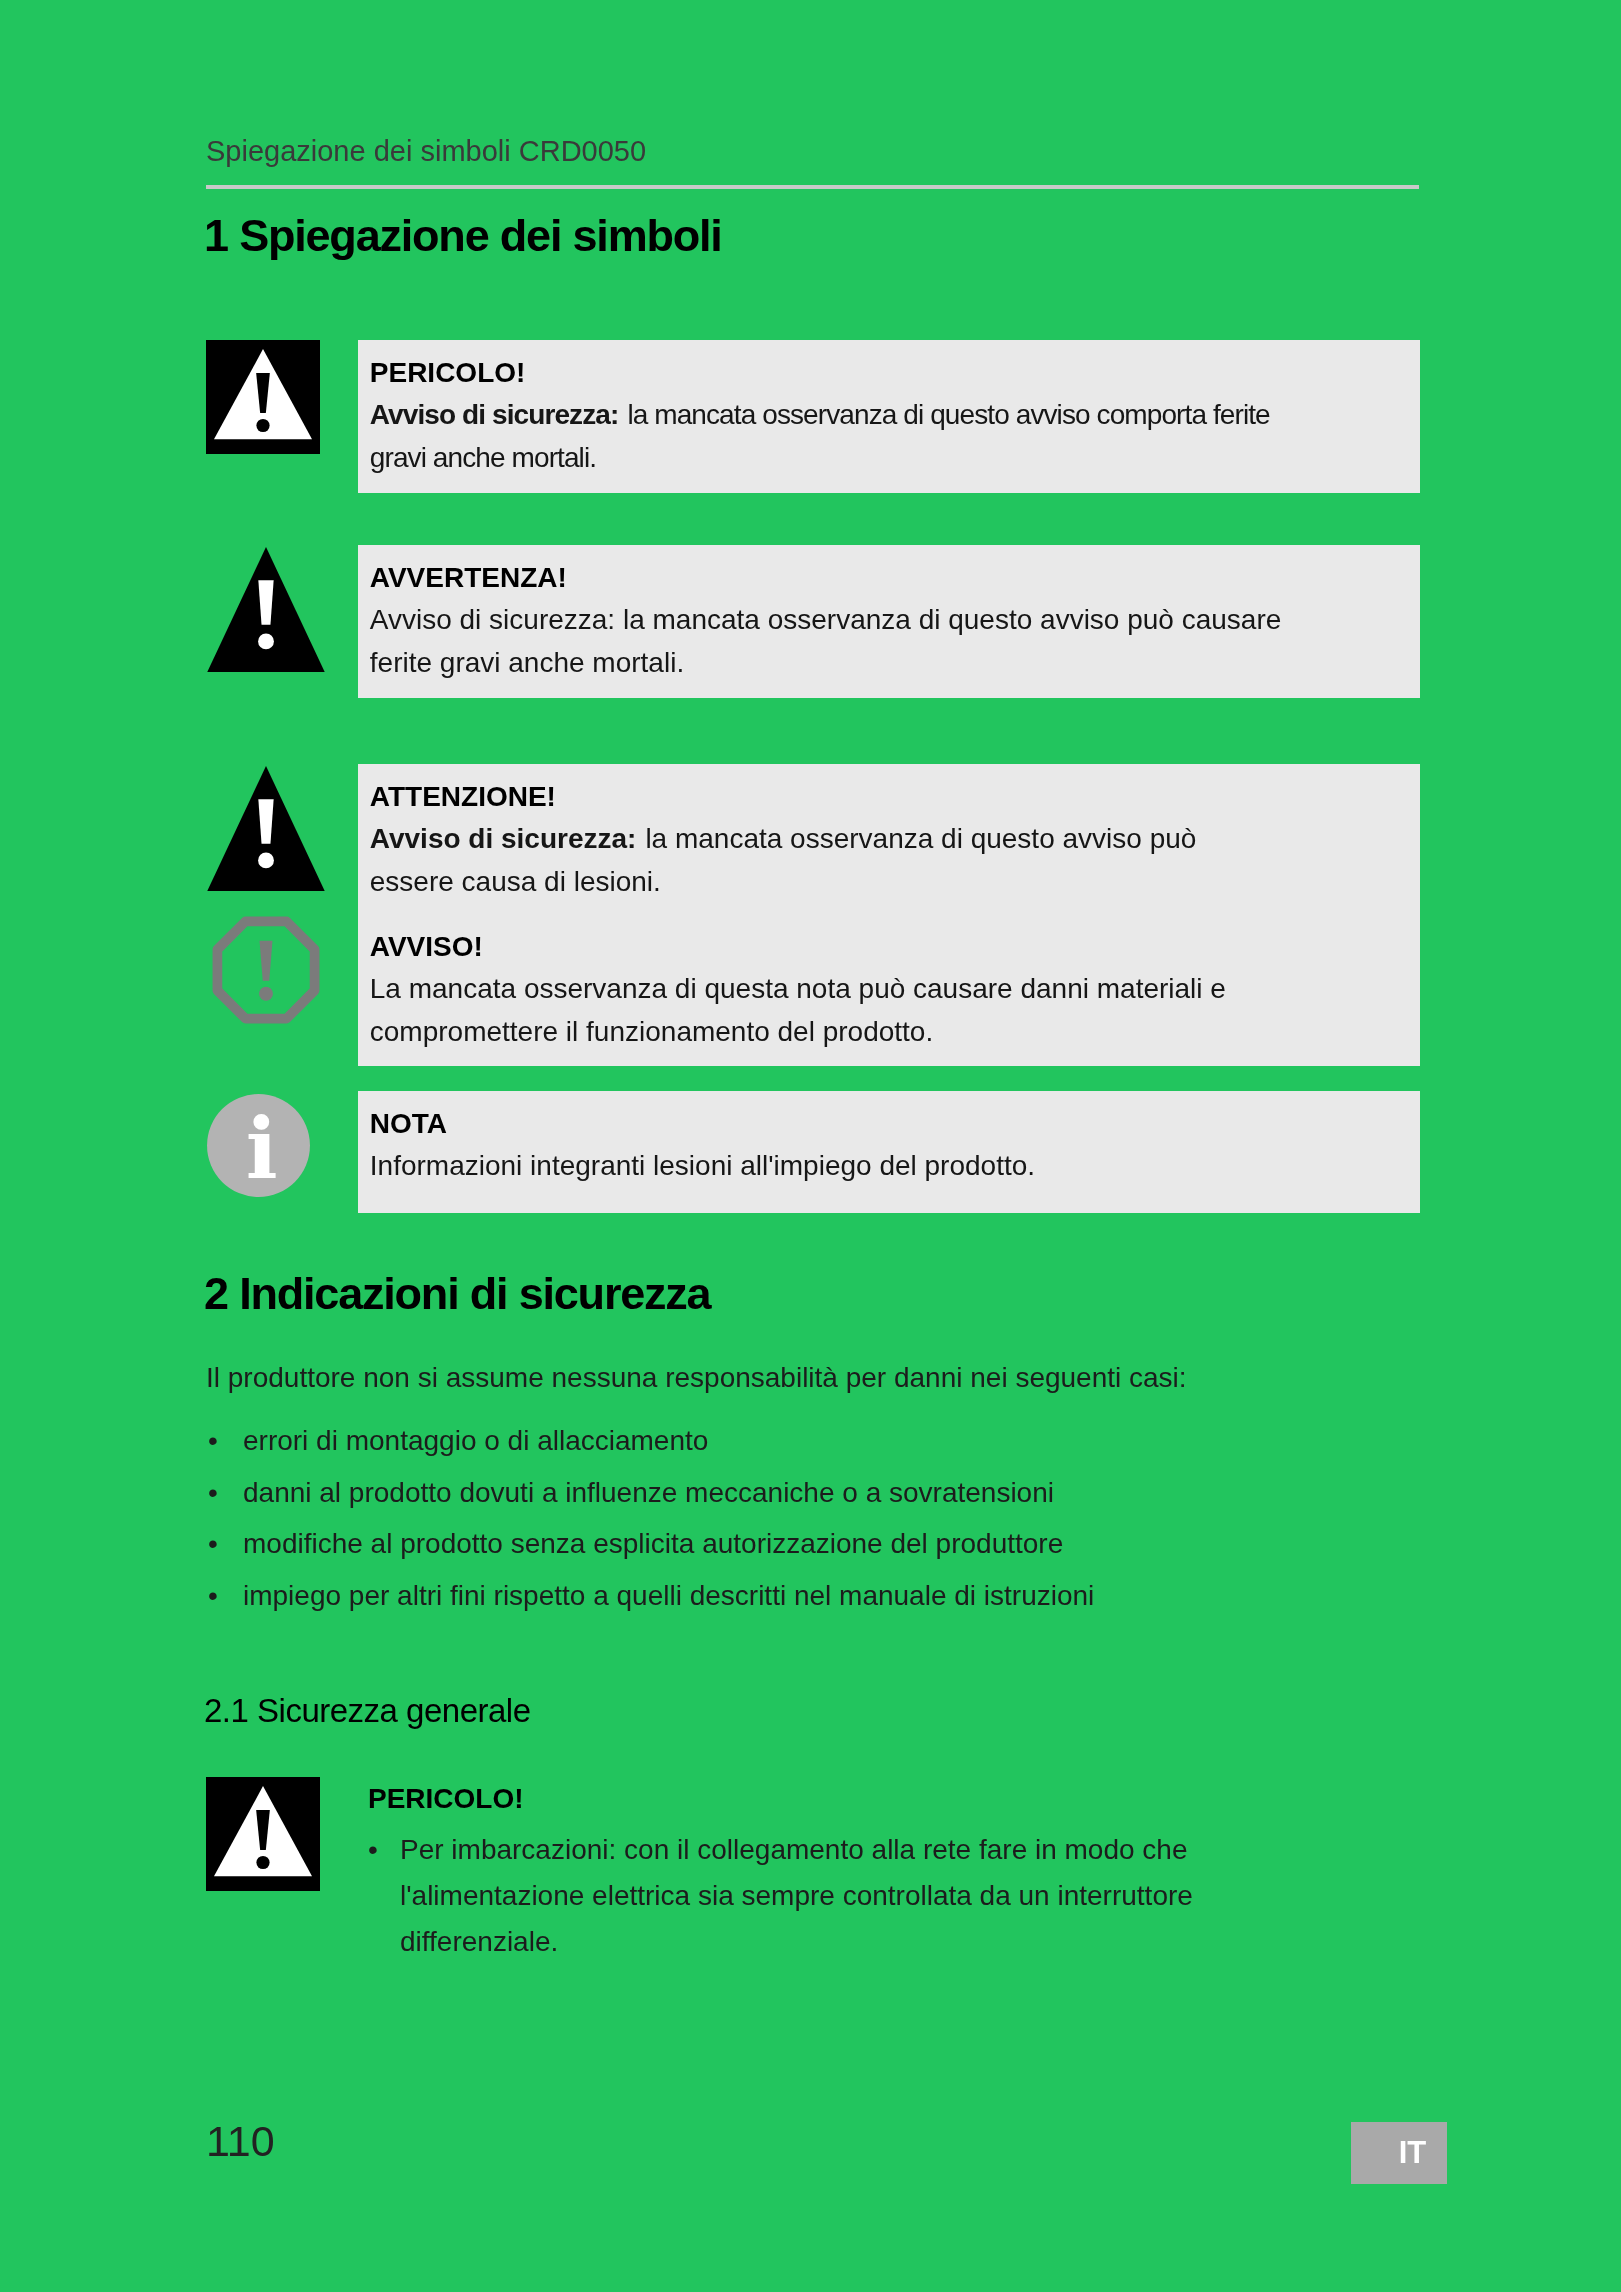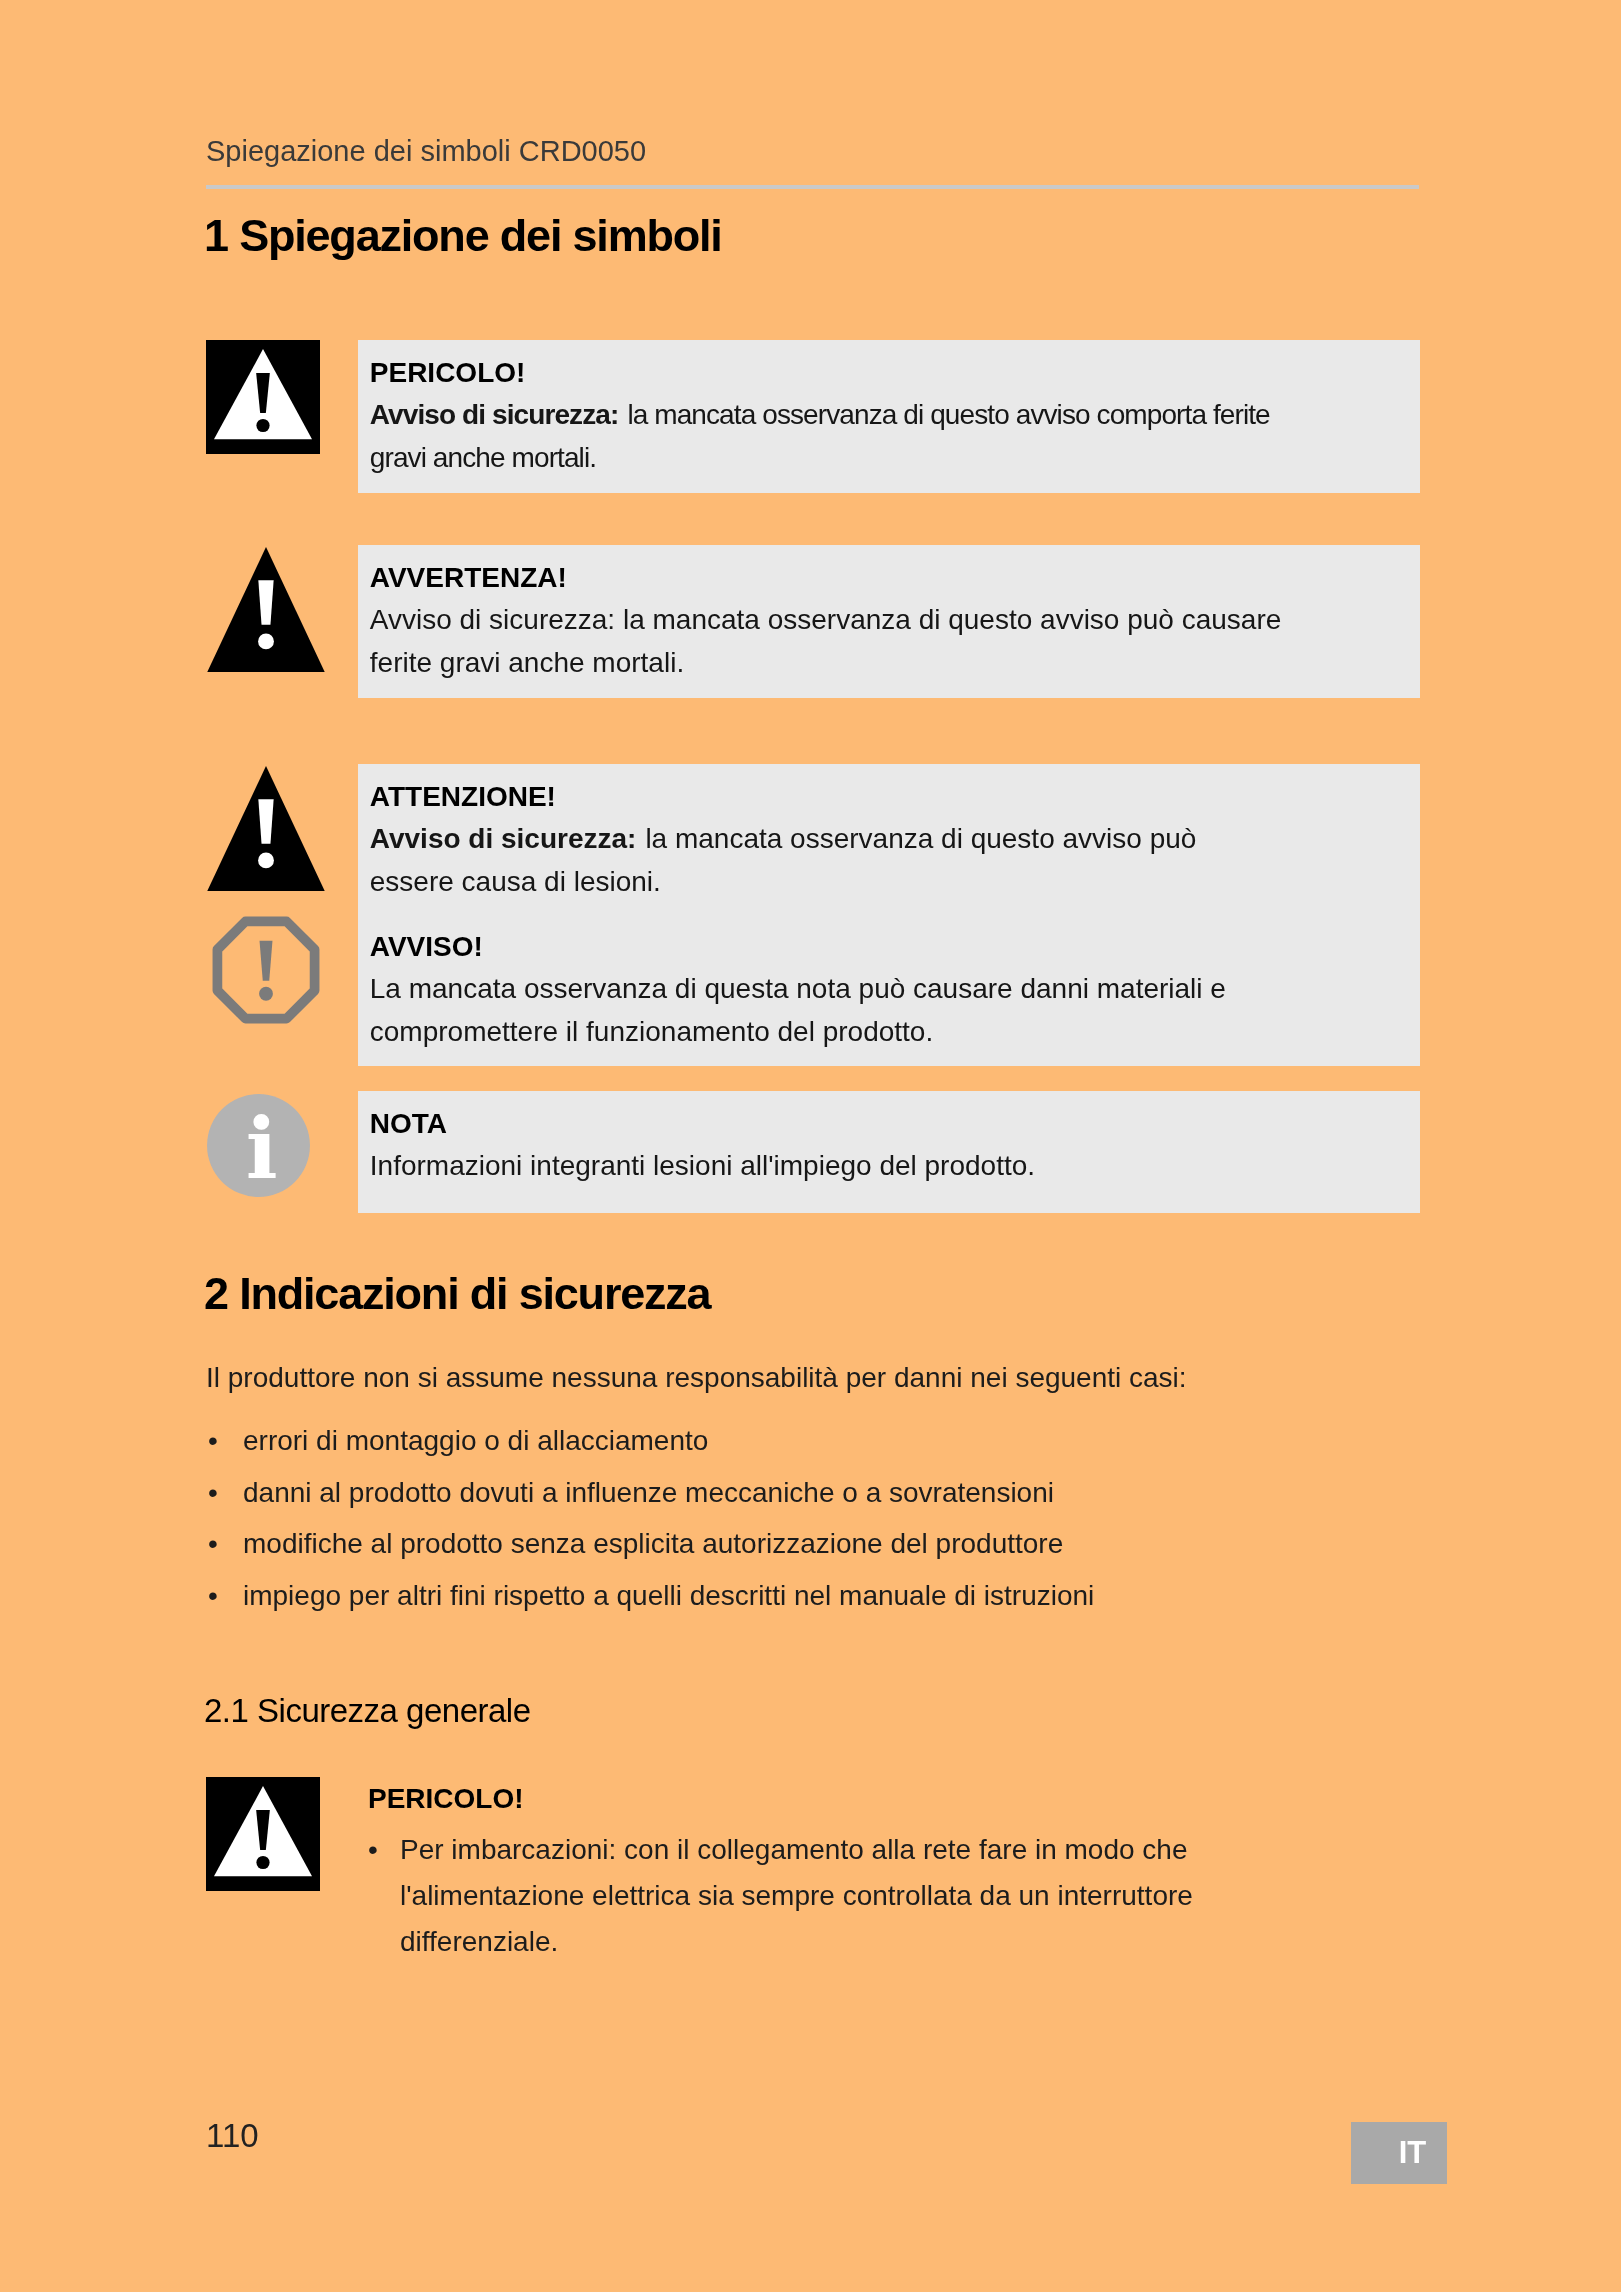--- a/index.html
+++ b/index.html
@@ -1,17 +1,17 @@
 <!DOCTYPE html>
 <html><head>
 <meta charset="utf-8">
 <style>
   html,body { margin:0; padding:0; background:#ffffff; }
   .page {
-    position:relative; width:1621px; height:2293px; background:#fdba74;
+    position:relative; width:1621px; height:2293px; background:#22c55e;
     font-family:"Liberation Sans","DejaVu Sans",sans-serif; color:#1c1c1c;
     overflow:hidden;
   }
   
   .running-header { position:absolute; left:206px; top:133px; font-size:29px; line-height:37px; color:#3a3a3a; }
   .header-rule { position:absolute; left:206px; top:185px; width:1213px; height:3.9px; background:#c9c9c9; }
 
   .h1 { position:absolute; left:204px; font-size:45px; font-weight:bold; letter-spacing:-1.2px; color:#000; }
   .h1-1 { top:210px; }
   .h1-2 { top:1268px; }
@@ -48,21 +48,21 @@
 
   
   .final-row { position:absolute; left:206px; top:1777px; width:1215px; }
   .final-content { margin-left:162px; }
   .final-title { font-size:28px; font-weight:bold; line-height:43px; color:#000; }
   .final-bullets { margin-top:7px; }
   .final-bullet { position:relative; padding-left:32px; max-width:921px; font-size:28px; line-height:46px; }
   .final-bullet::before { content:"\2022"; position:absolute; left:0; top:0; font-size:28px; }
 
   
-  .page-number { position:absolute; left:206px; top:2117px; font-size:33px; color:#222; }
+  .page-number { position:absolute; left:206px; top:2117px; font-size:43px; color:#222; }
   .lang-badge {
     position:absolute; left:1351px; top:2122px; width:69px; height:62px;
     background:#a9a9a9; color:#ffffff; font-size:31px; font-weight:bold;
     display:flex; align-items:center; justify-content:center;padding-left:27px;
   }
 </style>
 </head>
 <body>
 
 <div class="page">

